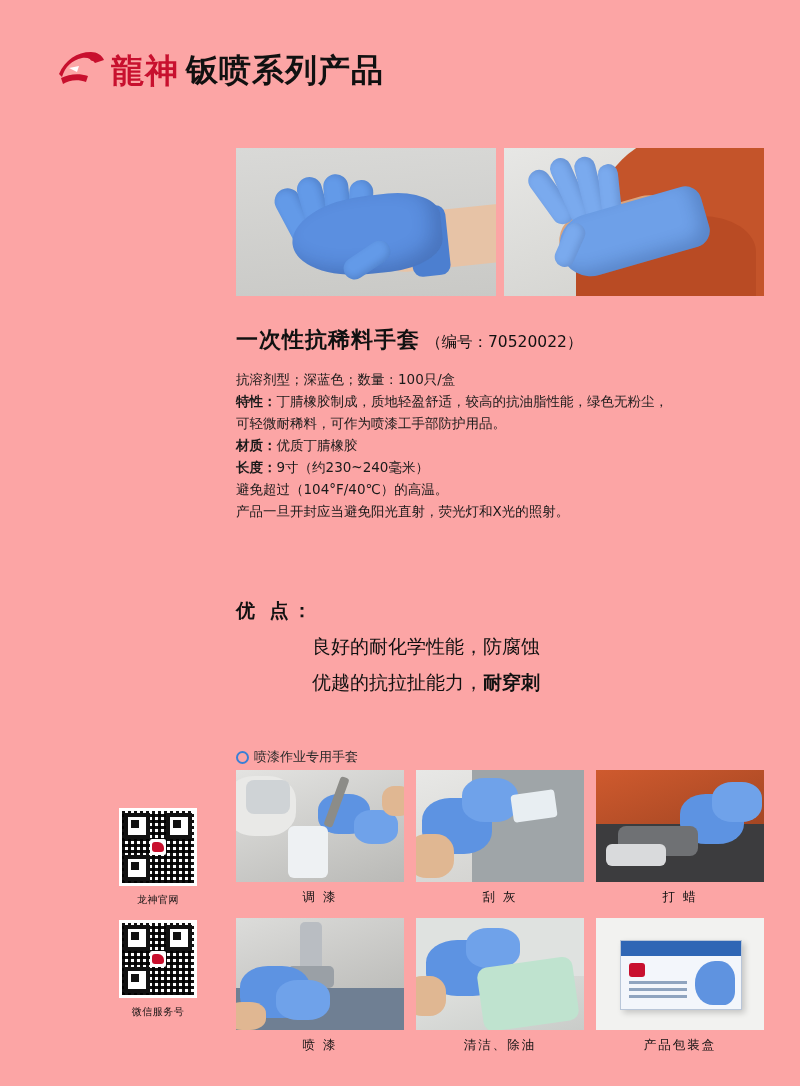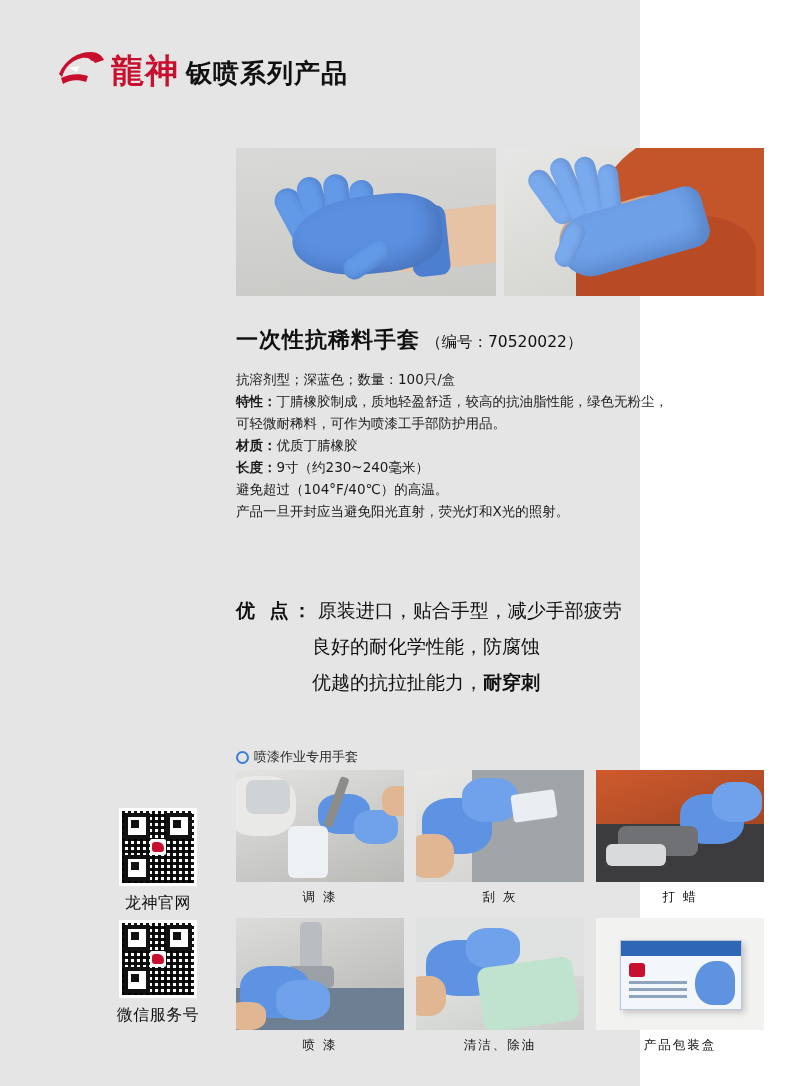--- a/index.html
+++ b/index.html
@@ -11,23 +11,23 @@
     width: 800px;
     height: 1086px;
     position: relative;
     font-family: "Liberation Sans", sans-serif;
     color: #1a1a1a;
     overflow: hidden;
   }
 
   .page {
     position: relative;
-    width: 640px;
+    width: 800px;
     height: 1086px;
-    background: #e5e5e5;
+    background: #fca5a5;
   }
 
   
   .header {
     position: absolute;
     top: 38px;
     left: 0;
     width: 800px;
     height: 100px;
   }
@@ -54,21 +54,21 @@
     font-family: "DejaVu Sans", "Liberation Sans", sans-serif;
     font-size: 33px;
     font-weight: bold;
     color: #c8102e;
     letter-spacing: 1px;
     line-height: 1;
     padding-bottom: 3px;
   }
   .brand-series {
     font-family: "DejaVu Sans", "Liberation Sans", sans-serif;
-    font-size: 26px;
+    font-size: 32px;
     font-weight: bold;
     color: #111;
     letter-spacing: 1px;
     line-height: 1;
     padding-bottom: 4px;
     margin-left: 7px;
   }
   .iso-line {
     margin-top: 9px;
     font-family: "DejaVu Sans", "Liberation Sans", sans-serif;
@@ -406,21 +406,21 @@
   .qr .center-logo::after {
     content: "";
     position: absolute;
     left: 2px; top: 3px;
     width: 12px; height: 10px;
     background: #c8102e;
     border-radius: 3px 6px 3px 3px;
   }
   .qr-cap {
     font-family: "DejaVu Sans", "Liberation Sans", sans-serif;
-    font-size: 16px;
+    font-size: 10px;
     color: #111;
     margin-top: 7px;
     letter-spacing: 0.5px;
   }
 </style>
 </head>
 <body>
 
 <div class="page">
 
@@ -492,21 +492,20 @@
       <span class="lbl"></span><span>避免超过（104°F/40℃）的高温。</span>
     </div>
     <div class="spec-line">
       <span class="lbl"></span><span>产品一旦开封应当避免阳光直射，荧光灯和X光的照射。</span>
     </div>
   </div>
 
   <div class="adv">
     <div class="adv-row">
       <span class="adv-label">优 点：</span>
-      <span>原装进口，贴合手型，减少手部疲劳</span>
     </div>
     <div class="adv-row adv-indent">
       <span>良好的耐化学性能，防腐蚀</span>
     </div>
     <div class="adv-row adv-indent">
       <span>优越的抗拉扯能力，</span>
       <span class="adv-strong">耐穿刺</span>
     </div>
   </div>
 

